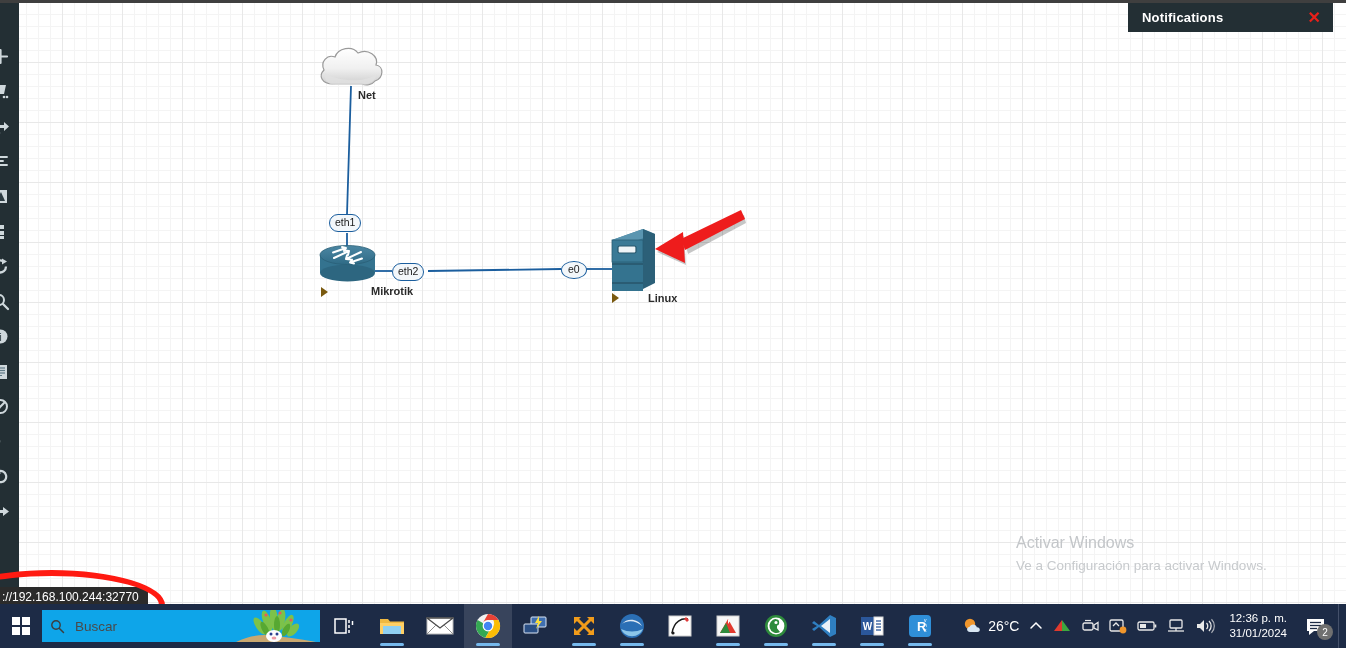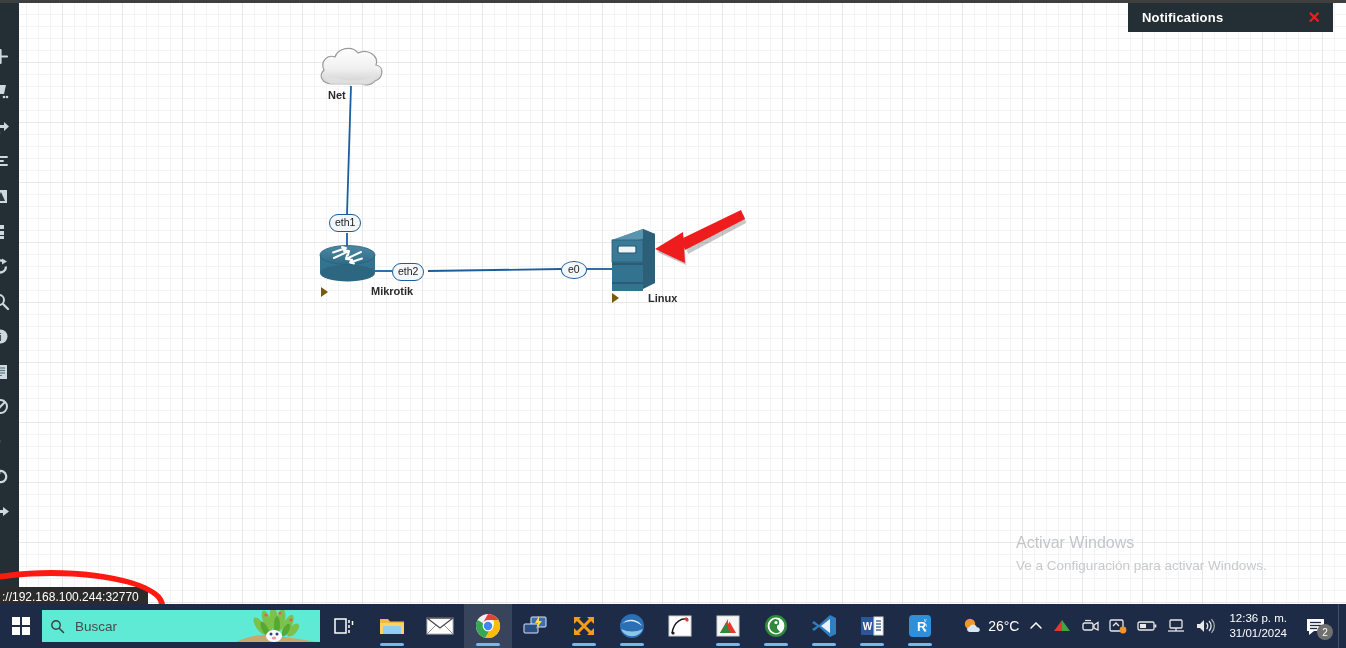--- a/index.html
+++ b/index.html
@@ -186,21 +186,21 @@
     z-index: 20;
   }
   #start-btn {
     width: 42px; height: 44px;
     display: flex; align-items: center; justify-content: center;
     cursor: pointer;
   }
   #search-box {
     width: 278px;
     height: 32px;
-    background: #5eead4;
+    background: #0ea5e9;
     display: flex;
     align-items: center;
     position: relative;
     overflow: hidden;
     cursor: text;
   }
   #search-box .sicon { margin-left: 8px; display:flex; }
   #search-placeholder {
     margin-left: 10px;
     color: #4a4a4a;
@@ -357,21 +357,21 @@
         </g>
         <polygon points="655,249 683,232 685,263" fill="#ee1c1c"></polygon>
         <path d="M681,239 L741,210 L745,219 L685,250 Z" fill="#ee1c1c"></path>
       </g>
     </svg>
 
     <div class="iface-badge" style="left:329px; top:214px;">eth1</div>
     <div class="iface-badge" style="left:392px; top:263px;">eth2</div>
     <div class="iface-badge" style="left:561px; top:261px; border-radius:50%; padding:1px 6px 2px 6px;">e0</div>
 
-    <div class="node-label" style="left:328px; top:89px;">Net</div>
+    <div class="node-label" style="left:358px; top:89px;">Net</div>
 
     <div class="play-tri" style="left:321px; top:287px;"></div>
     <div class="node-label" style="left:332px; top:285px;padding-left:39px;">Mikrotik</div>
 
     <div class="play-tri" style="left:612px; top:293px;"></div>
     <div class="node-label" style="left:623px; top:292px;padding-left:25px;">Linux</div>
 
     <div id="activate-wm">
       <div class="wm-title">Activar Windows</div>
       <div class="wm-sub">Ve a Configuración para activar Windows.</div>

